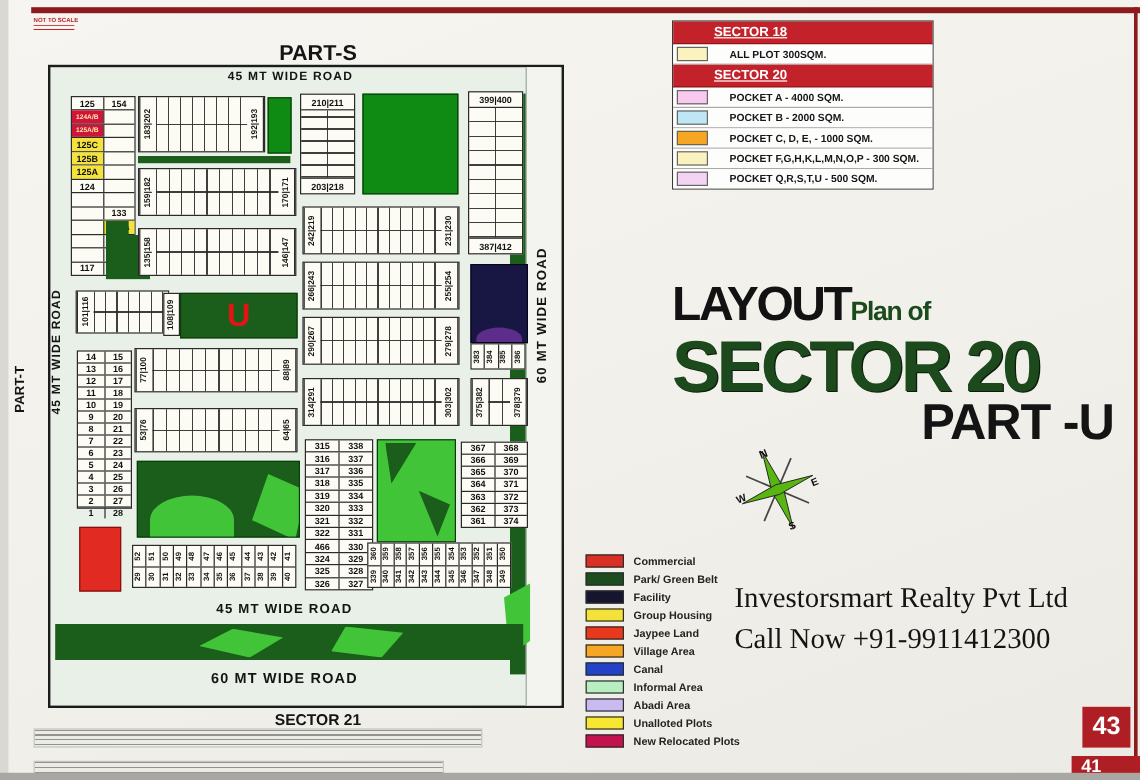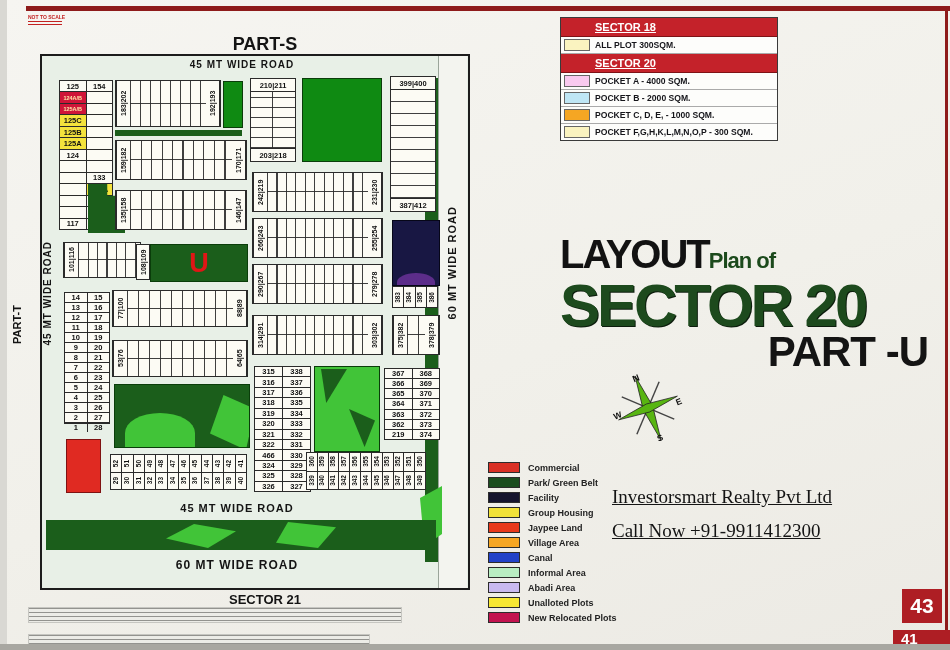--- a/index.html
+++ b/index.html
@@ -40,35 +40,35 @@
   
   .vcols{display:flex;border:1px solid #2a2a2a;background:#fcfbf4;box-sizing:border-box;}
   .vcol{flex:1;display:flex;flex-direction:column;}
   .vcol + .vcol{border-left:1px solid #2a2a2a;}
   .vhalf{flex:1;display:flex;align-items:center;justify-content:center;overflow:hidden;}
   .vhalf + .vhalf{border-top:1px solid #2a2a2a;}
   .vnum{writing-mode:vertical-rl;transform:rotate(180deg);font-weight:700;font-size:6.5px;color:#101010;line-height:1;}
   
   #legend-top{left:560px;top:17px;width:216px;border:1.5px solid #3a3a3a;background:#fff;}
   .lt-header{background:#c4222a;color:#fff;font-weight:700;font-size:11px;padding:3px 6px 3px 34px;text-decoration:underline;border-bottom:1px solid #7e1216;}
-  .lt-item{display:flex;align-items:center;height:16px;border-bottom:1px solid #aaa;background:#fdfdfb;}
+  .lt-item{display:flex;align-items:center;height:16px;border-bottom:1px solid #aaa;background:#fdfdfb;gap:13px;}
   .lt-item:last-child{border-bottom:none;}
   .lt-sw{width:24px;height:10px;border:1px solid #666;margin:0 5px 0 3px;flex:none;}
   .lt-lab{font-weight:700;font-size:8.6px;color:#15151a;white-space:nowrap;}
   
   #legend-bottom{left:488px;top:460px;width:150px;}
   .lb-item{display:flex;align-items:center;height:15px;}
   .lb-sw{width:30px;height:9px;border:1.5px solid #2c2c2c;margin-right:8px;flex:none;}
   .lb-lab{font-weight:700;font-size:9px;color:#232323;white-space:nowrap;}
   
   .t-layout{font-size:40px;font-weight:900;color:#121212;letter-spacing:-2px;}
   .t-planof{font-size:22px;font-weight:800;color:#1c4a1c;letter-spacing:-1px;}
   .t-sector{font-size:60px;font-weight:900;color:#1d4a1d;letter-spacing:-3px;text-shadow:1px 1px 0 #0c1c0c;}
   .t-part{font-size:42px;font-weight:900;color:#141414;letter-spacing:-1px;}
-  .serifline{font-family:"Liberation Serif",serif;font-size:19px;color:#141414;text-decoration:underline;}
+  .serifline{font-family:"Liberation Serif",serif;font-size:24px;color:#141414;}
   .micro{background:repeating-linear-gradient(#93938f 0 1px, transparent 1px 4px);}
 </style>
 </head>
 <body>
 
 <div id="page">
 
   <div class="abs" style="left:0;top:0;width:7px;height:650px;background:#d9d8d3;"></div>
   <div class="abs" style="left:26px;top:6px;width:924px;height:5px;background:#8e1b1b;"></div>
   <div class="abs" style="left:945px;top:6px;width:3px;height:638px;background:#8e1b1b;"></div>
@@ -501,21 +501,21 @@
         </div>
         <div class="prow">
           <span class="pc">363</span>
           <span class="pc">372</span>
         </div>
         <div class="prow">
           <span class="pc">362</span>
           <span class="pc">373</span>
         </div>
         <div class="prow">
-          <span class="pc">219</span>
+          <span class="pc">361</span>
           <span class="pc">374</span>
         </div>
       </div>
 
     <div class="abs vcols" style="left:264px;top:396px;width:120px;height:38px;">
         <div class="vcol">
           <div class="vhalf">
             <span class="vnum">360</span>
           </div>
           <div class="vhalf">
@@ -620,20 +620,24 @@
         <span class="lt-sw" style="background: rgb(191, 230, 245);"></span>
         <span class="lt-lab">POCKET B    -  2000 SQM.</span>
       </div>
       <div class="lt-item">
         <span class="lt-sw" style="background: rgb(245, 166, 35);"></span>
         <span class="lt-lab">POCKET C, D, E, - 1000 SQM.</span>
       </div>
       <div class="lt-item">
         <span class="lt-sw" style="background: rgb(250, 243, 192);"></span>
         <span class="lt-lab">POCKET  F,G,H,K,L,M,N,O,P  -  300 SQM.</span>
+      </div>
+      <div class="lt-item">
+        <span class="lt-sw" style="background: rgb(244, 212, 242);"></span>
+        <span class="lt-lab">POCKET Q,R,S,T,U   -  500 SQM.</span>
       </div>
     </div>
 
   <div class="abs" style="left:560px;top:232px;width:380px;">
     <div style="white-space:nowrap;">
       <span class="t-layout">LAYOUT</span><span class="t-planof">Plan of</span>
     </div>
     <div class="t-sector" style="margin-top:-6px;">SECTOR 20</div>
     <div class="t-part" style="text-align:right;margin-top:-12px;padding-right:12px;">PART -U</div>
   </div>

